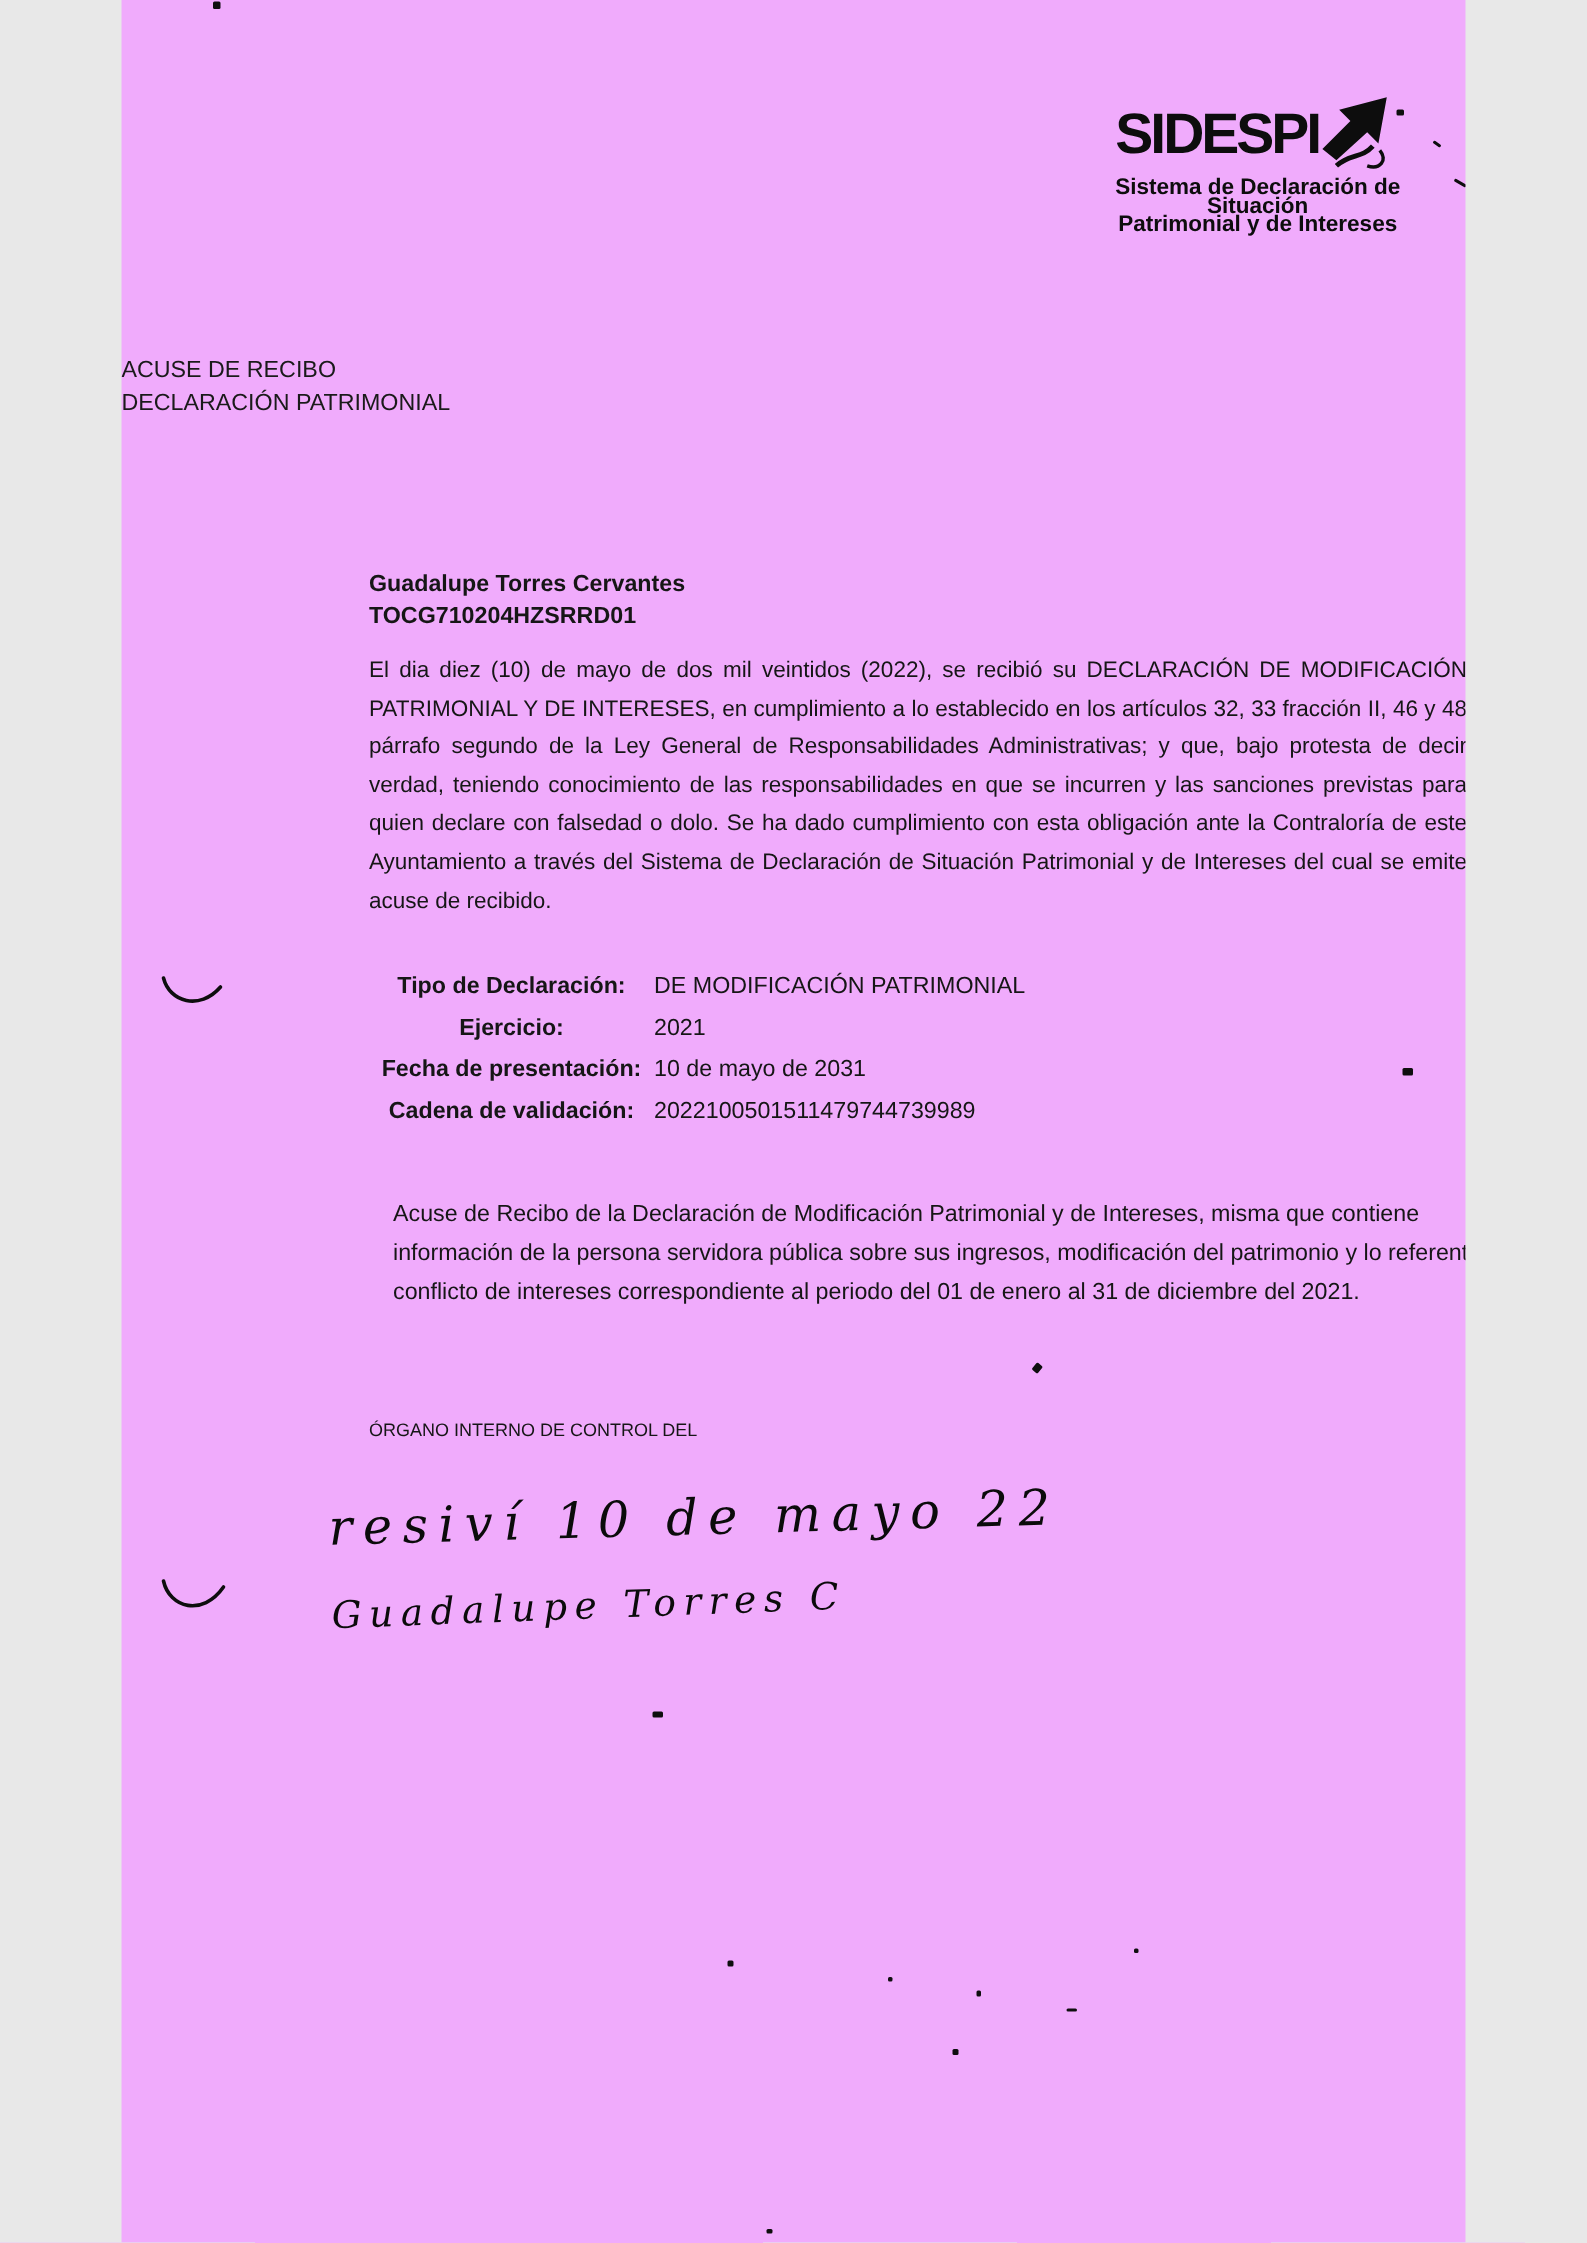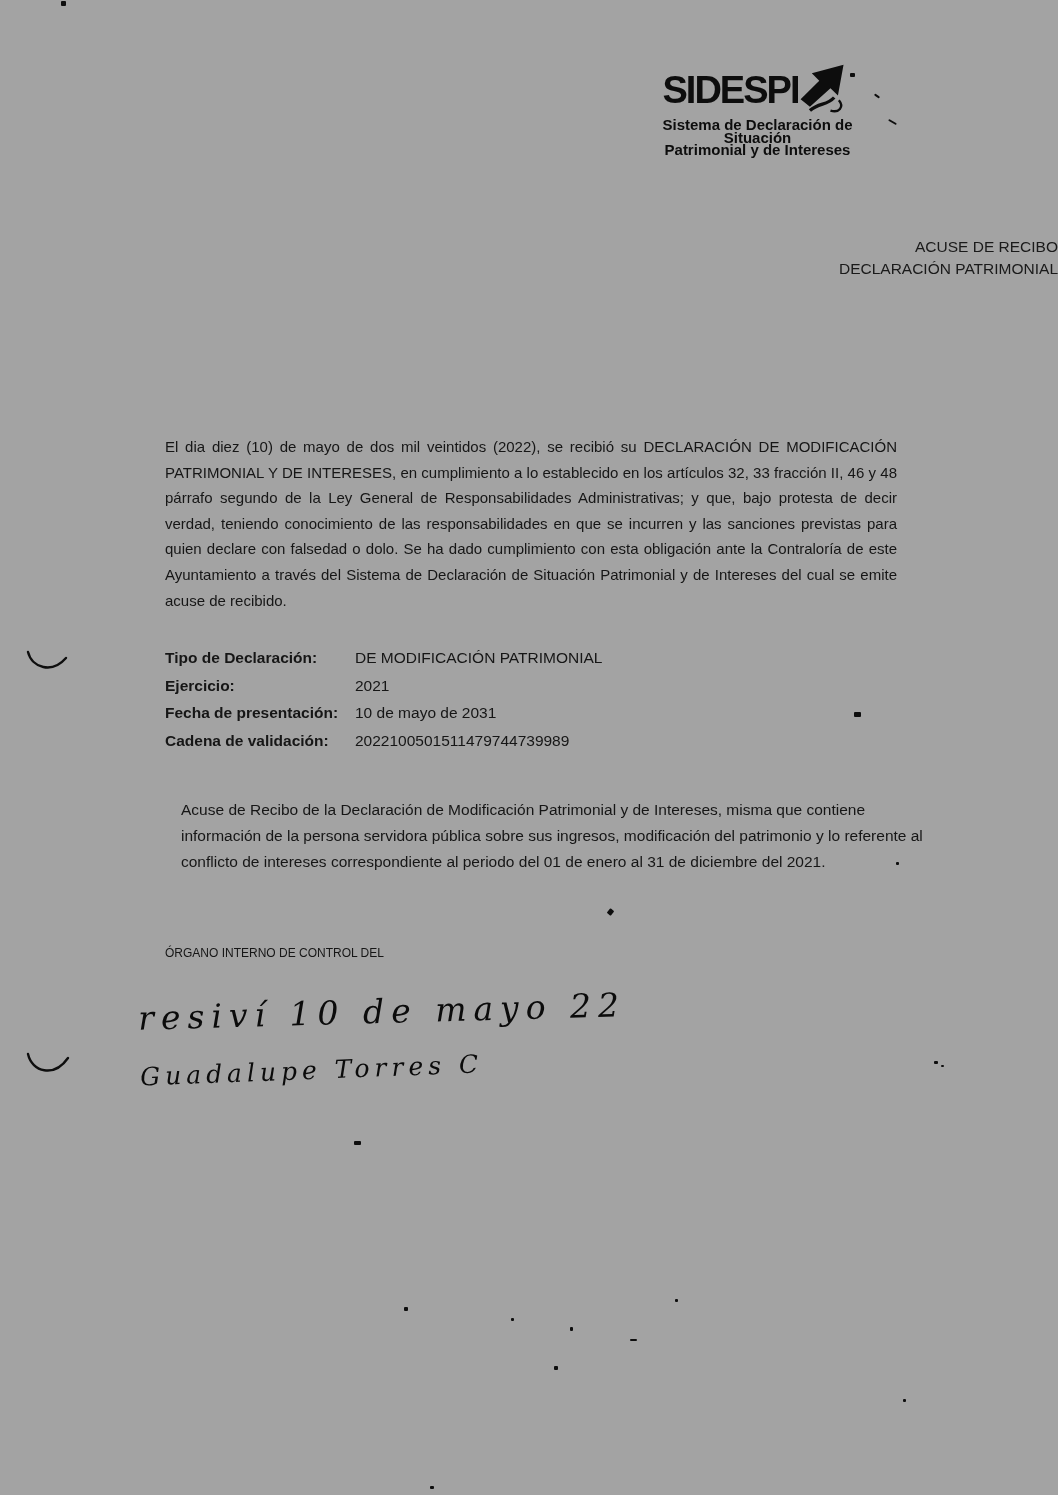--- a/index.html
+++ b/index.html
@@ -1,58 +1,58 @@
 <!DOCTYPE html>
 <html><head>
 <meta charset="utf-8">
 <style>
   html,body{margin:0;padding:0;background:#e8e8e8;}
   .page{
     position:relative;
-    width:1058px;height:1495px;
+    width:896px;height:1495px;
     margin:0 auto;
-    background:#a3a3a3;
+    background:#f0abfc;
     font-family:"Liberation Sans", sans-serif;
     color:#161616;
     overflow:hidden;
   }
   
   .logo{position:absolute;left:645px;top:70px;width:225px;text-align:center;}
   .logo-brand-row{display:flex;align-items:flex-start;justify-content:center;}
   .logo-brand{
     font-weight:800;font-size:38px;letter-spacing:-2px;line-height:40px;
     color:#0d0d0d;
   }
   .logo-arrow{width:58px;height:56px;margin-left:-4px;margin-top:-8px;}
   .logo-tagline{
     font-size:15px;font-weight:bold;line-height:12.5px;color:#0d0d0d;
     margin-top:1px;
   }
   
   .doc-title{
-    position:absolute;left:0;right:0;top:236px;text-align:right;
+    position:absolute;left:0;right:0;top:236px;text-align:left;
     font-size:15.5px;line-height:22px;color:#1a1a1a;
   }
   
   .recipient{
     position:absolute;left:165px;top:380px;
     font-weight:bold;font-size:15.5px;line-height:20.5px;
   }
   
   .para1{
     position:absolute;left:165px;top:434px;width:732px;
     font-size:15px;line-height:25.6px;text-align:justify;
   }
   .para2{
     position:absolute;left:181px;top:797px;width:742px;
     font-size:15.5px;line-height:26px;
   }
   
   .details{position:absolute;left:165px;top:644px;font-size:15.5px;}
-  .detail-row{display:flex;line-height:27.5px;}
+  .detail-row{display:flex;line-height:27.5px;text-align:center;}
   .detail-label{font-weight:bold;width:190px;flex:0 0 190px;}
   .detail-value{white-space:nowrap;}
   
   .footer-heading{
     position:absolute;left:165px;top:946px;
     font-weight:normal;font-size:12px;
   }
   
   .hw{
     font-family:"DejaVu Serif", serif;
@@ -90,20 +90,24 @@
       <div>Sistema de Declaración de Situación</div>
       <div>Patrimonial y de Intereses</div>
     </div>
   </div>
 
   <div class="doc-title">
     <div>ACUSE DE RECIBO</div>
     <div>DECLARACIÓN PATRIMONIAL</div>
   </div>
 
+  <div class="recipient">
+    <div>Guadalupe Torres Cervantes</div>
+    <div>TOCG710204HZSRRD01</div>
+  </div>
 
   <div class="para1">El dia diez (10) de mayo de dos mil veintidos (2022), se recibió su DECLARACIÓN DE MODIFICACIÓN PATRIMONIAL Y DE INTERESES, en cumplimiento a lo establecido en los artículos 32, 33 fracción II, 46 y 48 párrafo segundo de la Ley General de Responsabilidades Administrativas; y que, bajo protesta de decir verdad, teniendo conocimiento de las responsabilidades en que se incurren y las sanciones previstas para quien declare con falsedad o dolo. Se ha dado cumplimiento con esta obligación ante la Contraloría de este Ayuntamiento a través del Sistema de Declaración de Situación Patrimonial y de Intereses del cual se emite acuse de recibido.</div>
 
   <div class="details">
     <div class="detail-row">
       <span class="detail-label">Tipo de Declaración:</span>
       <span class="detail-value">DE MODIFICACIÓN PATRIMONIAL</span>
     </div>
     <div class="detail-row">
       <span class="detail-label">Ejercicio:</span>

